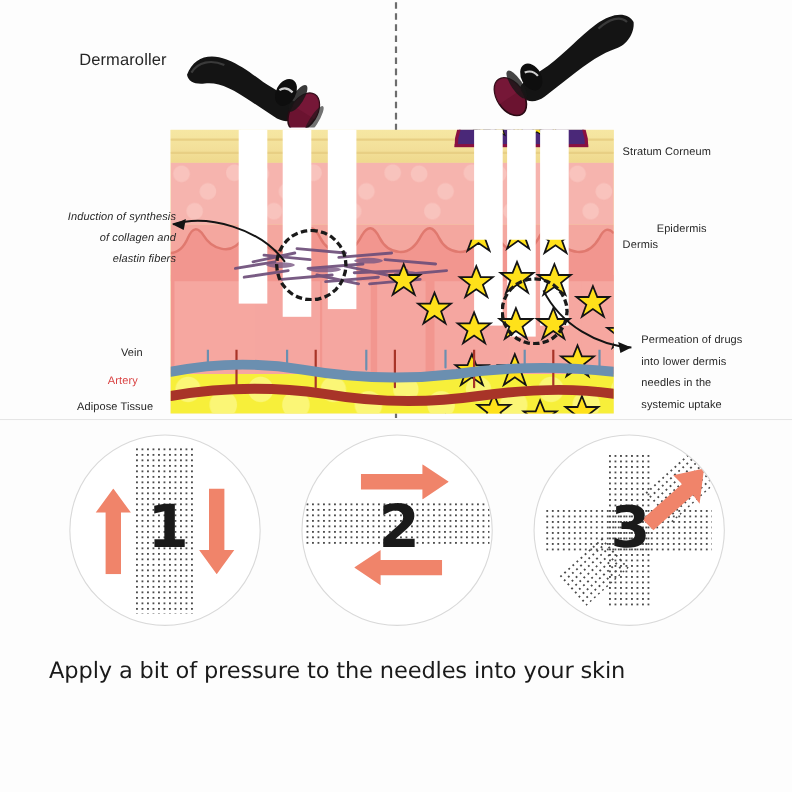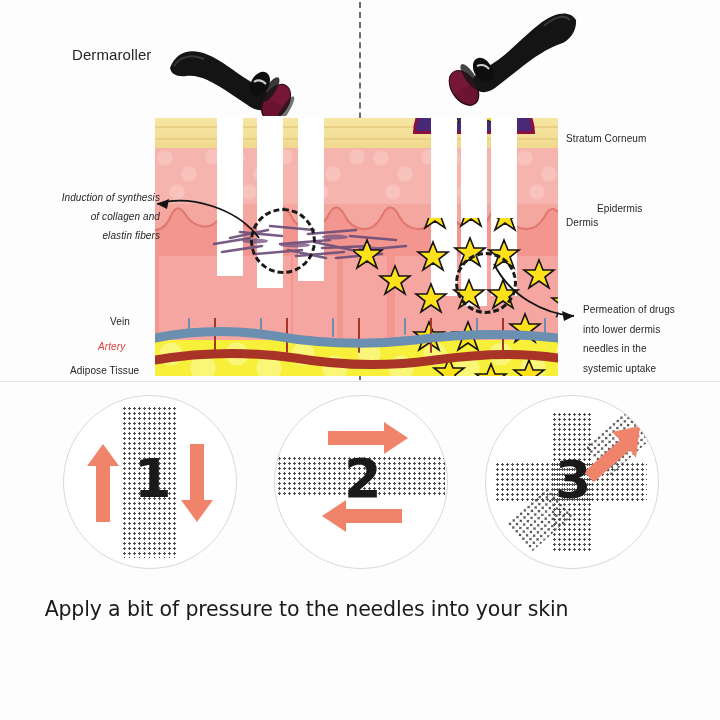--- a/index.html
+++ b/index.html
@@ -71,21 +71,21 @@
   #permeation-circle{position:absolute;left:300px;top:134px;width:56px;height:56px;border-radius:50%;border:3px dashed #1a1a1a;}
 
   
   .star{position:absolute;}
 
   
   .label{position:absolute;color:#262626;font-size:10px;line-height:19px;letter-spacing:.1px;}
   #label-dermaroller{left:72px;top:45px;font-size:15px;}
   #label-induction{left:10px;top:188px;width:150px;text-align:right;font-style:italic;}
   #label-vein{left:110px;top:312px;}
-  #label-artery{left:98px;top:337px;color:#d94040;font-style:italic;}
+  #label-artery{left:98px;top:337px;color:#d94040;}
   #label-adipose{left:70px;top:361px;}
   #label-stratum{left:566px;top:129px;}
   #label-epidermis{left:597px;top:171px;margin-top:28px;}
   #label-dermis{left:566px;top:213px;}
   #label-permeation{left:583px;top:300px;width:135px;line-height:19.5px;}
 
   .arrow-svg{position:absolute;overflow:visible;}
 
   
   #roller-left{position:absolute;left:168px;top:24px;width:140px;height:92px;}

